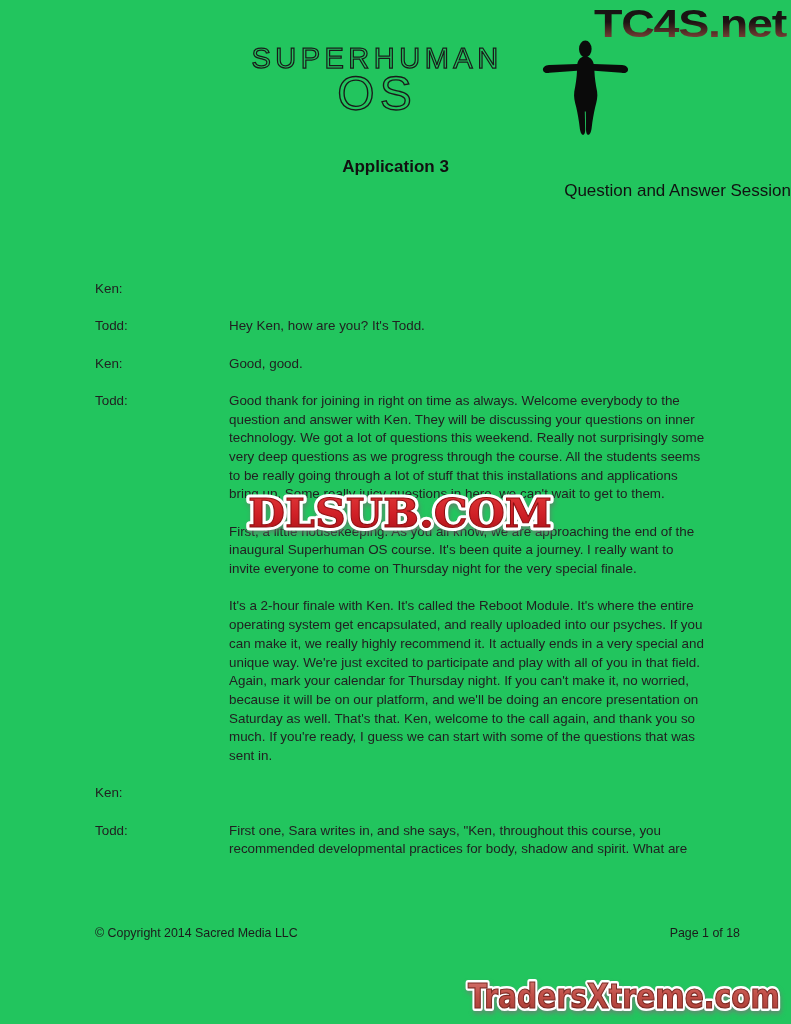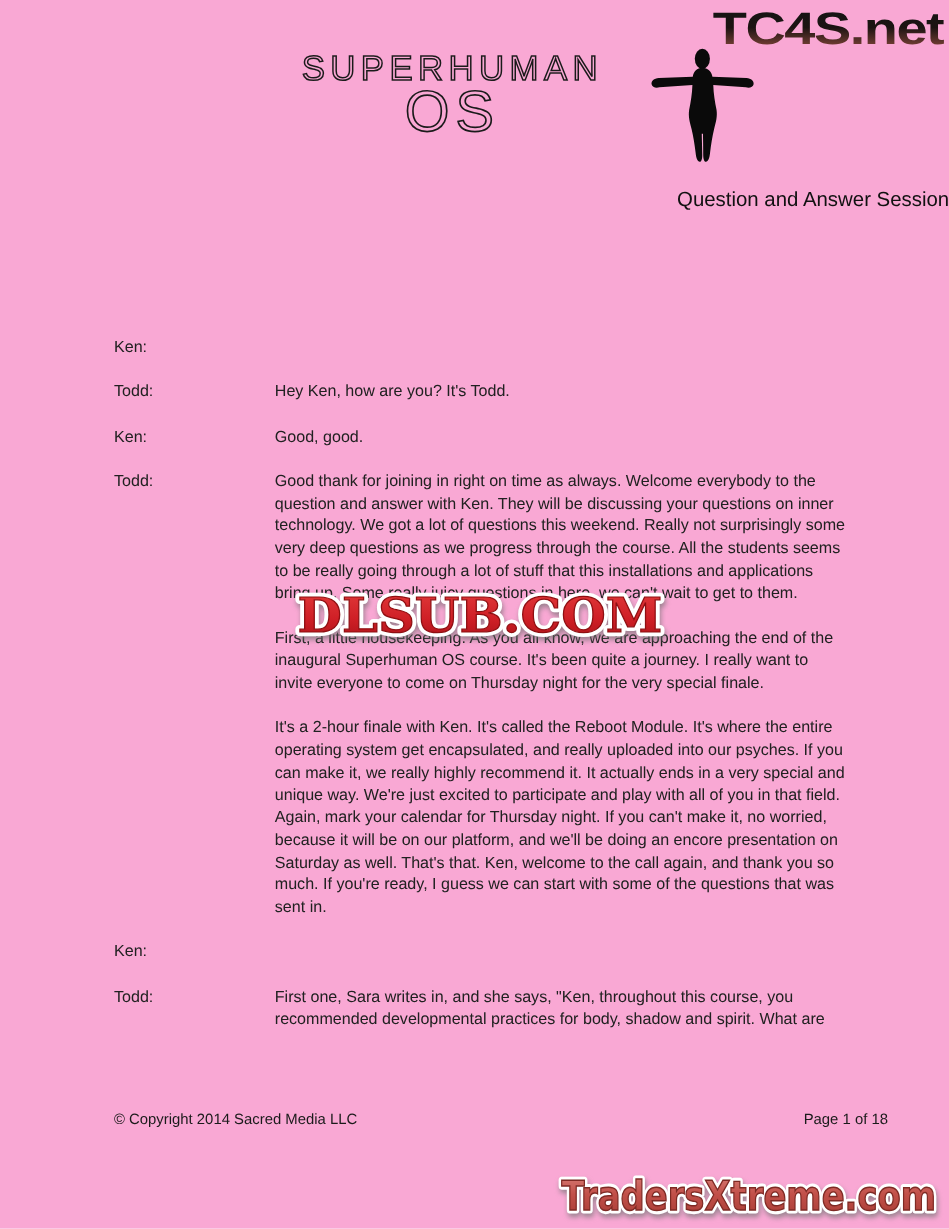--- a/index.html
+++ b/index.html
@@ -1,17 +1,17 @@
 <!DOCTYPE html>
 <html><head>
 <meta charset="utf-8">
 <style>
   html,body{margin:0;padding:0;background:#ffffff;}
   body{width:791px;height:1024px;position:relative;font-family:"Liberation Sans",sans-serif;color:#1f1f1f;}
-  .page{position:absolute;inset:0;background:#f9a8d4;overflow:hidden;}
+  .page{position:absolute;inset:0;background:#22c55e;overflow:hidden;}
 
   
   .wm-top{position:absolute;top:1px;right:0;}
 
   
   .logo{position:absolute;left:244px;top:44px;width:266px;text-align:center;line-height:1;}
   .logo-sup{font-size:29px;font-weight:300;letter-spacing:4.5px;color:#1a1a1a;
             -webkit-text-fill-color:transparent;-webkit-text-stroke:1.25px #1a1a1a;}
   .logo-os{font-size:48px;font-weight:300;letter-spacing:5px;margin-top:-3px;color:#1a1a1a;
            -webkit-text-fill-color:transparent;-webkit-text-stroke:1.4px #1a1a1a;}
@@ -60,20 +60,21 @@
   <div class="logo">
     <div class="logo-sup">SUPERHUMAN</div>
     <div class="logo-os">OS</div>
   </div>
   <svg class="figure" width="90" height="97" viewBox="0 0 90 97">
     <ellipse cx="45.3" cy="9" rx="6.3" ry="8.4" fill="#0a0a0a"></ellipse>
     <path fill="#0a0a0a" d="M45 16.5 C41 16.5 38 19.5 37.3 24 L9 25 C5 25.4 2.5 27.5 3 30.3 C3.5 32.8 6.5 33.6 9.5 32.8 L37 30.8 C36.8 38 35.6 45 34.3 51.5 C33.5 57 34.7 61.5 36.3 67.5 C37.7 73.5 38.9 80.5 39.7 87.5 C40.1 91.5 41.3 94.8 43.1 94.8 C44.7 94.8 45.3 92 45.2 88.5 C45.1 83 44.9 77 44.8 71.5 L45.8 71.5 C45.9 77 46 83 46 88.5 C46 92 46.6 94.8 48.3 94.8 C50.1 94.8 51.3 91.5 51.7 87.5 C52.5 80.5 53.7 73.5 55.1 67.5 C56.7 61.5 57.9 57 57.1 51.5 C55.8 45 54.6 38 54.4 30.8 L81.5 32.8 C84.5 33.6 87.5 32.8 88 30.3 C88.5 27.5 86 25.4 82 25 L53.7 24 C53 19.5 49.5 16.5 45.5 16.5 Z"></path>
   </svg>
 
   <div class="title">
+    <div class="b">Application 3</div>
     <div class="r">Question and Answer Session</div>
   </div>
 
   <div class="transcript">
 
     <div class="entry">
       <div class="speaker">Ken:</div>
     </div>
 
     <div class="entry">

